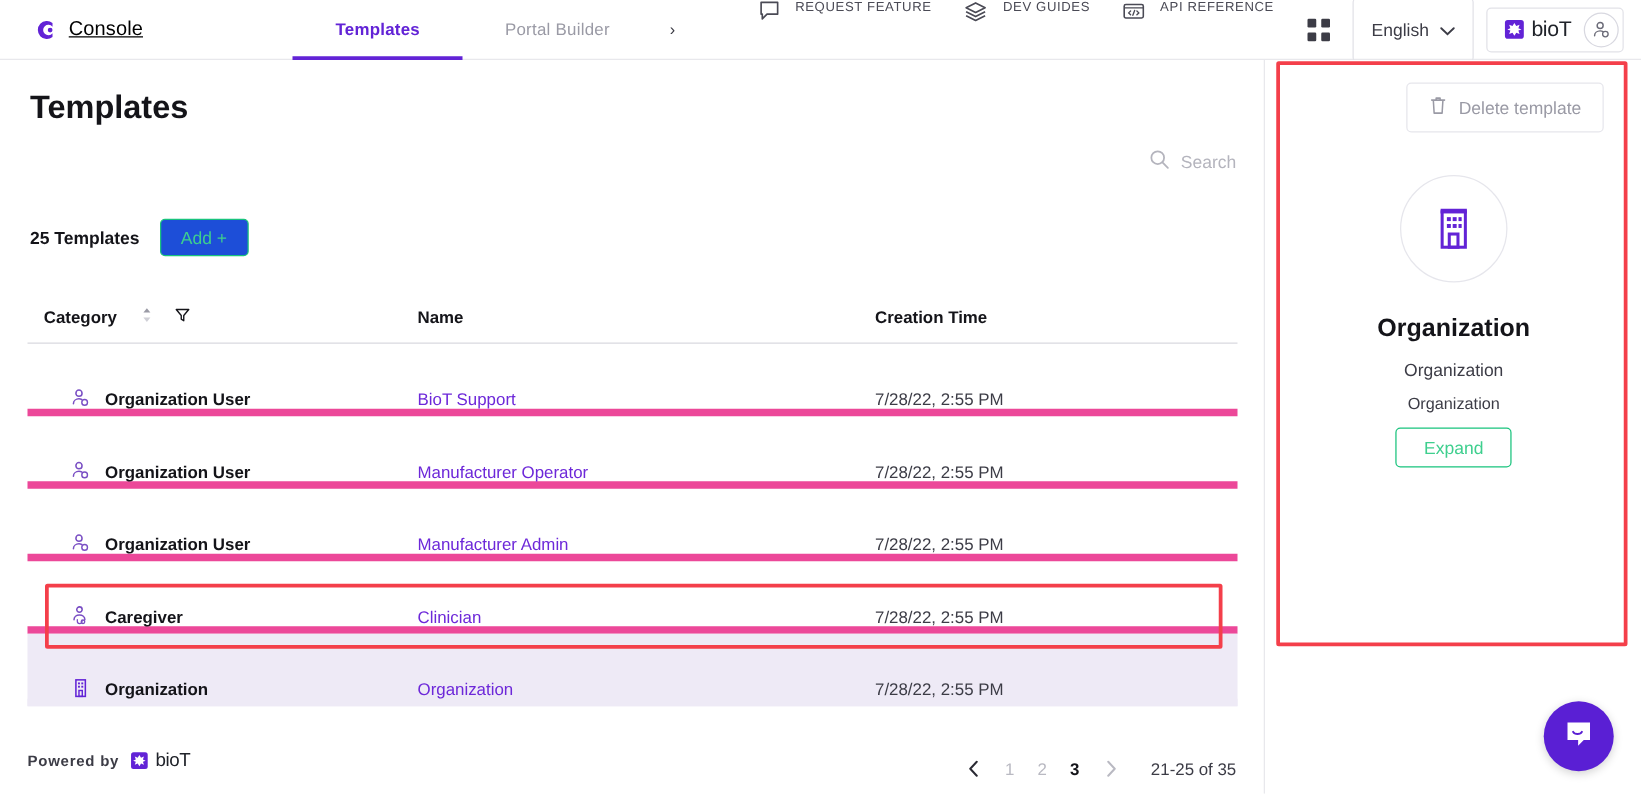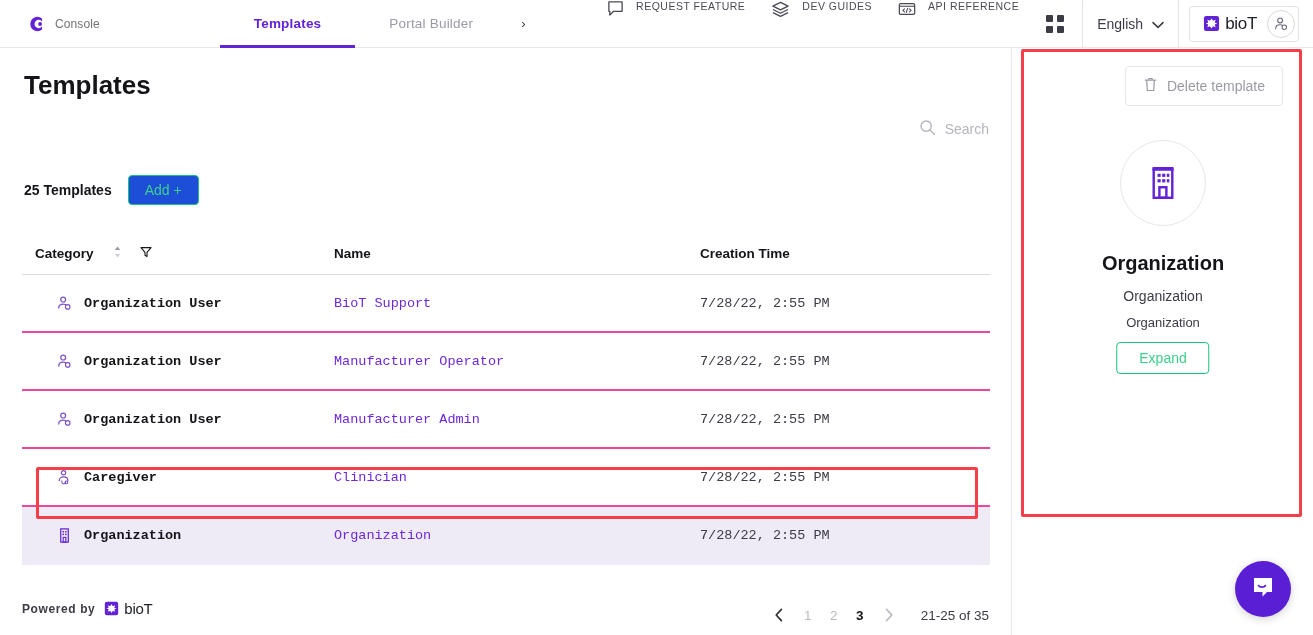--- a/index.html
+++ b/index.html
@@ -12,21 +12,21 @@
   .app { position: relative; width: 1313px; height: 635px; background:#fff; }
 
   
   .topnav {
     position: absolute; top:0; left:0; width:1313px; height:48px;
     background:#fff; border-bottom:1px solid #e8e8ec;
     display:flex; align-items:center;
   }
   .brand { display:flex; align-items:center; gap:9px; margin-left:28px; }
   .brand-mark { width:18px; height:18px; position:relative; }
-  .brand-name { font-size:12px; color:#737373; letter-spacing:.1px; }
+  .brand-name { font-size:16px; color:#000000; letter-spacing:.1px;text-decoration:underline; }
 
   .nav-tabs { display:flex; align-items:center; height:48px; margin-left:120px; }
   .nav-tab {
     position:relative; height:48px; display:flex; align-items:center; justify-content:center;
     padding:0 34px; font-size:13.5px; font-weight:700; color:#8b8d98; cursor:pointer;
     letter-spacing:.2px;
   }
   .nav-tab.active { color:#6223d6; }
   .nav-tab.active::after {
     content:""; position:absolute; left:0; right:0; bottom:0; height:3px; background:#6223d6;
@@ -79,22 +79,22 @@
   }
 
   .table { position:absolute; top:185px; left:22px; width:968px; }
   .th-row { display:flex; align-items:center; height:42px; border-bottom:1px solid #d9d9e0; }
   .th { font-size:13.5px; font-weight:700; color:#141419; display:flex; align-items:center; gap:16px; }
   .th-cat { width:312px; padding-left:13px; }
   .th-name { width:366px; }
   .th-time { flex:1; }
 
   .tr {
-    display:flex; align-items:center; height:58px; border-bottom:2px solid #ec4899;
-    position:relative; cursor:pointer;font-family:Liberation Mono, monospace;
+    display:flex; align-items:flex-end; height:58px; border-bottom:6px solid #ec4899;
+    position:relative; cursor:pointer;
   }
   .tr.selected { background:#eeeaf6; border-bottom-color:#eeeaf6; }
   .td-icon { width:62px; display:flex; align-items:center; justify-content:flex-start; padding-left:34px; }
   .td-cat { width:250px; font-size:13.5px; font-weight:700; color:#141419; }
   .td-name { width:366px; font-size:13.5px; color:#6d28d9; }
   .td-time { flex:1; font-size:13.5px; color:#3c3c46; }
 
   .red-box {
     position:absolute; border:3px solid #f43f4a; border-radius:2px; pointer-events:none;
   }

